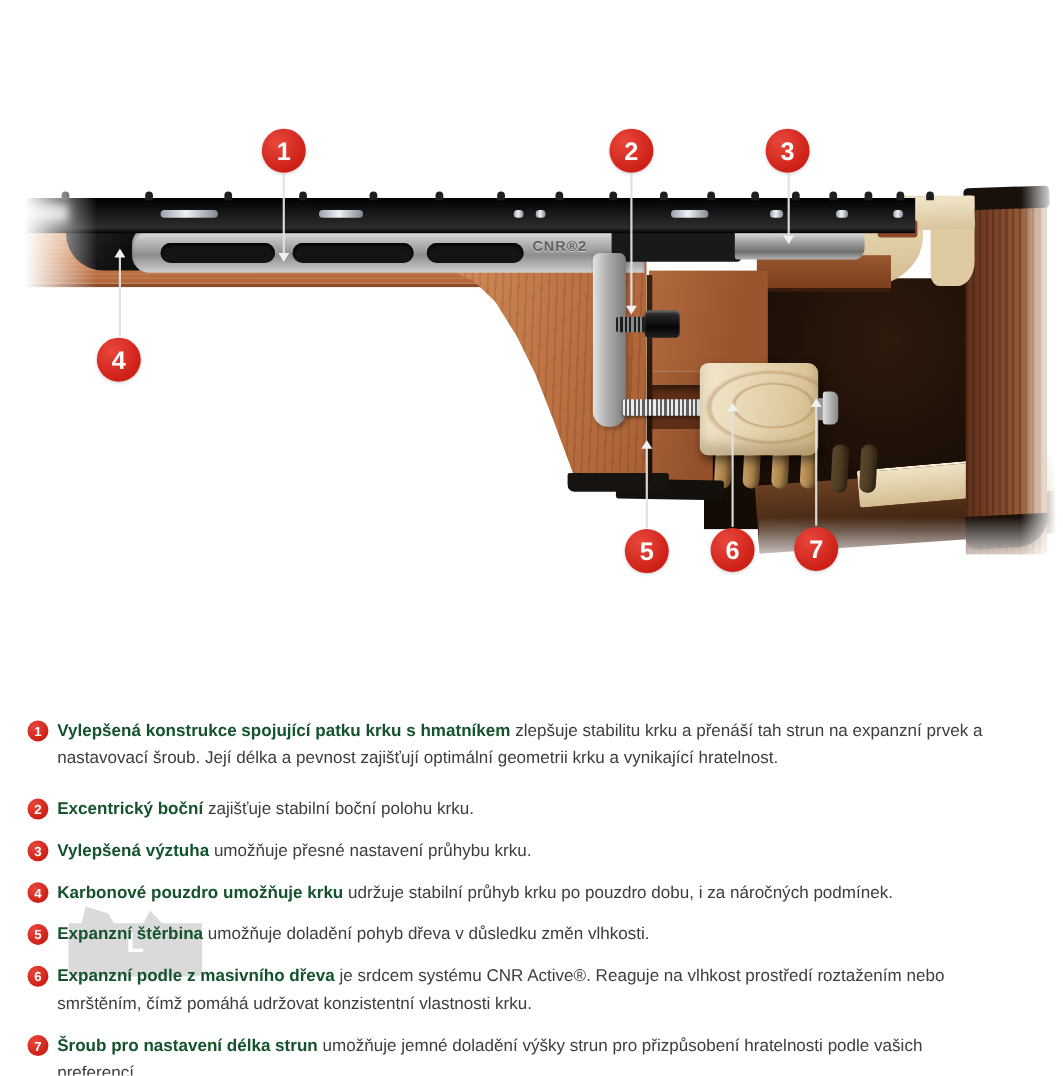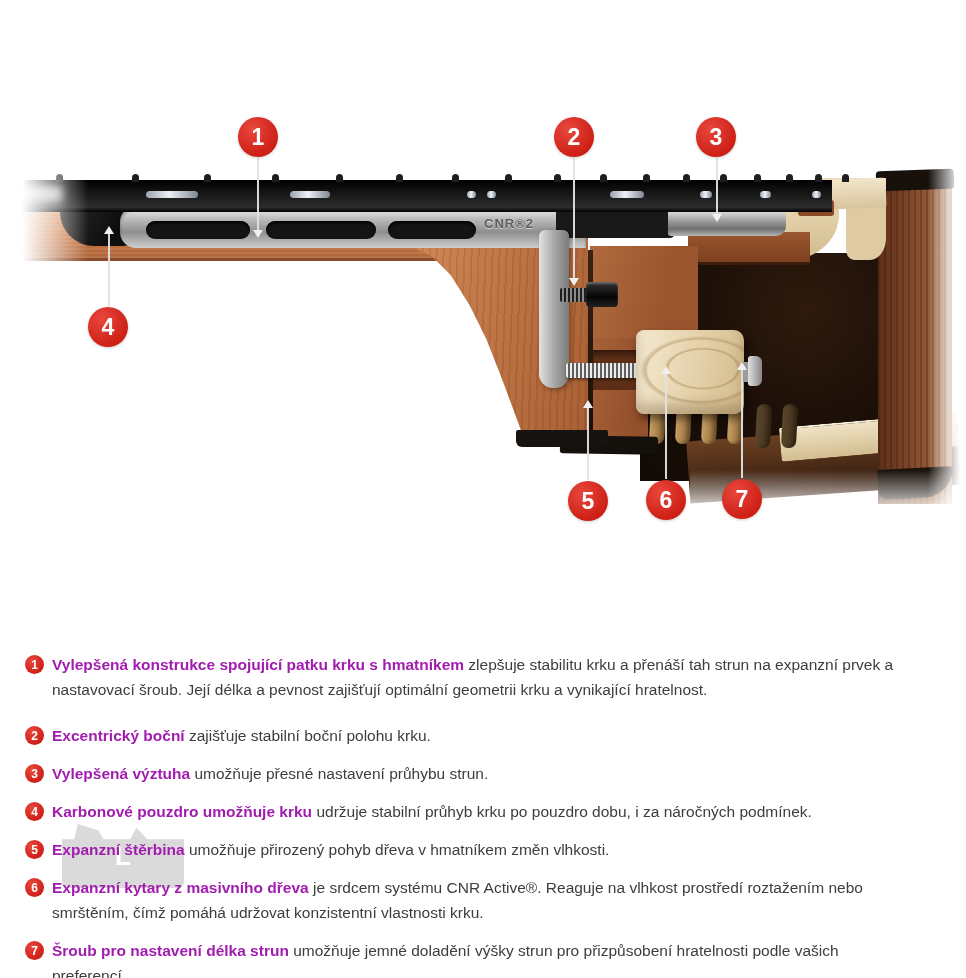--- a/index.html
+++ b/index.html
@@ -126,21 +126,21 @@
   .wm-text{left:60px;top:878px;font-size:37px;font-weight:bold;color:#c2c2c2;opacity:.8;letter-spacing:2px;}
 
   
   .legend{left:25px;top:652px;width:905px;}
   .row{display:flex;margin-bottom:13px;}
   .row.gap-lg{margin-bottom:21px;}
   .badge{flex:0 0 auto;width:19px;height:19px;border-radius:50%;margin:3px 8px 0 0;
     background:radial-gradient(circle at 35% 30%,#e8473c,#cd1f16 72%);
     color:#fff;font-size:12px;font-weight:bold;display:flex;align-items:center;justify-content:center;}
   .row p{margin:0;width:858px;font-size:15.5px;line-height:25px;color:#3d3d3d;}
-  .row b{font-weight:bold;color:#a21caf;}
+  .row b{font-weight:bold;color:#14532d;}
 </style>
 </head>
 <body>
 
 <div class="stage">
 
   <div class="abs illustration">
 
     <div class="abs interior"></div>
     <div class="abs body-floor"></div>
@@ -263,35 +263,35 @@
          <span>zlepšuje stabilitu krku a přenáší tah strun na expanzní prvek a nastavovací šroub. Její délka a pevnost zajišťují optimální geometrii krku a vynikající hratelnost.</span></p>
     </div>
     <div class="row">
       <span class="badge">2</span>
       <p><b>Excentrický boční</b>
          <span>zajišťuje stabilní boční polohu krku.</span></p>
     </div>
     <div class="row">
       <span class="badge">3</span>
       <p><b>Vylepšená výztuha</b>
-         <span>umožňuje přesné nastavení průhybu strun.</span></p>
+         <span>umožňuje přesné nastavení průhybu krku.</span></p>
     </div>
     <div class="row">
       <span class="badge">4</span>
       <p><b>Karbonové pouzdro umožňuje krku</b>
          <span>udržuje stabilní průhyb krku po pouzdro dobu, i za náročných podmínek.</span></p>
     </div>
     <div class="row">
       <span class="badge">5</span>
       <p><b>Expanzní štěrbina</b>
-         <span>umožňuje přirozený pohyb dřeva v hmatníkem změn vlhkosti.</span></p>
+         <span>umožňuje doladění pohyb dřeva v důsledku změn vlhkosti.</span></p>
     </div>
     <div class="row">
       <span class="badge">6</span>
-      <p><b>Expanzní kytary z masivního dřeva</b>
+      <p><b>Expanzní podle z masivního dřeva</b>
          <span>je srdcem systému CNR Active®. Reaguje na vlhkost prostředí roztažením nebo smrštěním, čímž pomáhá udržovat konzistentní vlastnosti krku.</span></p>
     </div>
     <div class="row">
       <span class="badge">7</span>
       <p><b>Šroub pro nastavení délka strun</b>
          <span>umožňuje jemné doladění výšky strun pro přizpůsobení hratelnosti podle vašich preferencí.</span></p>
     </div>
   </div>
 </div>
 

